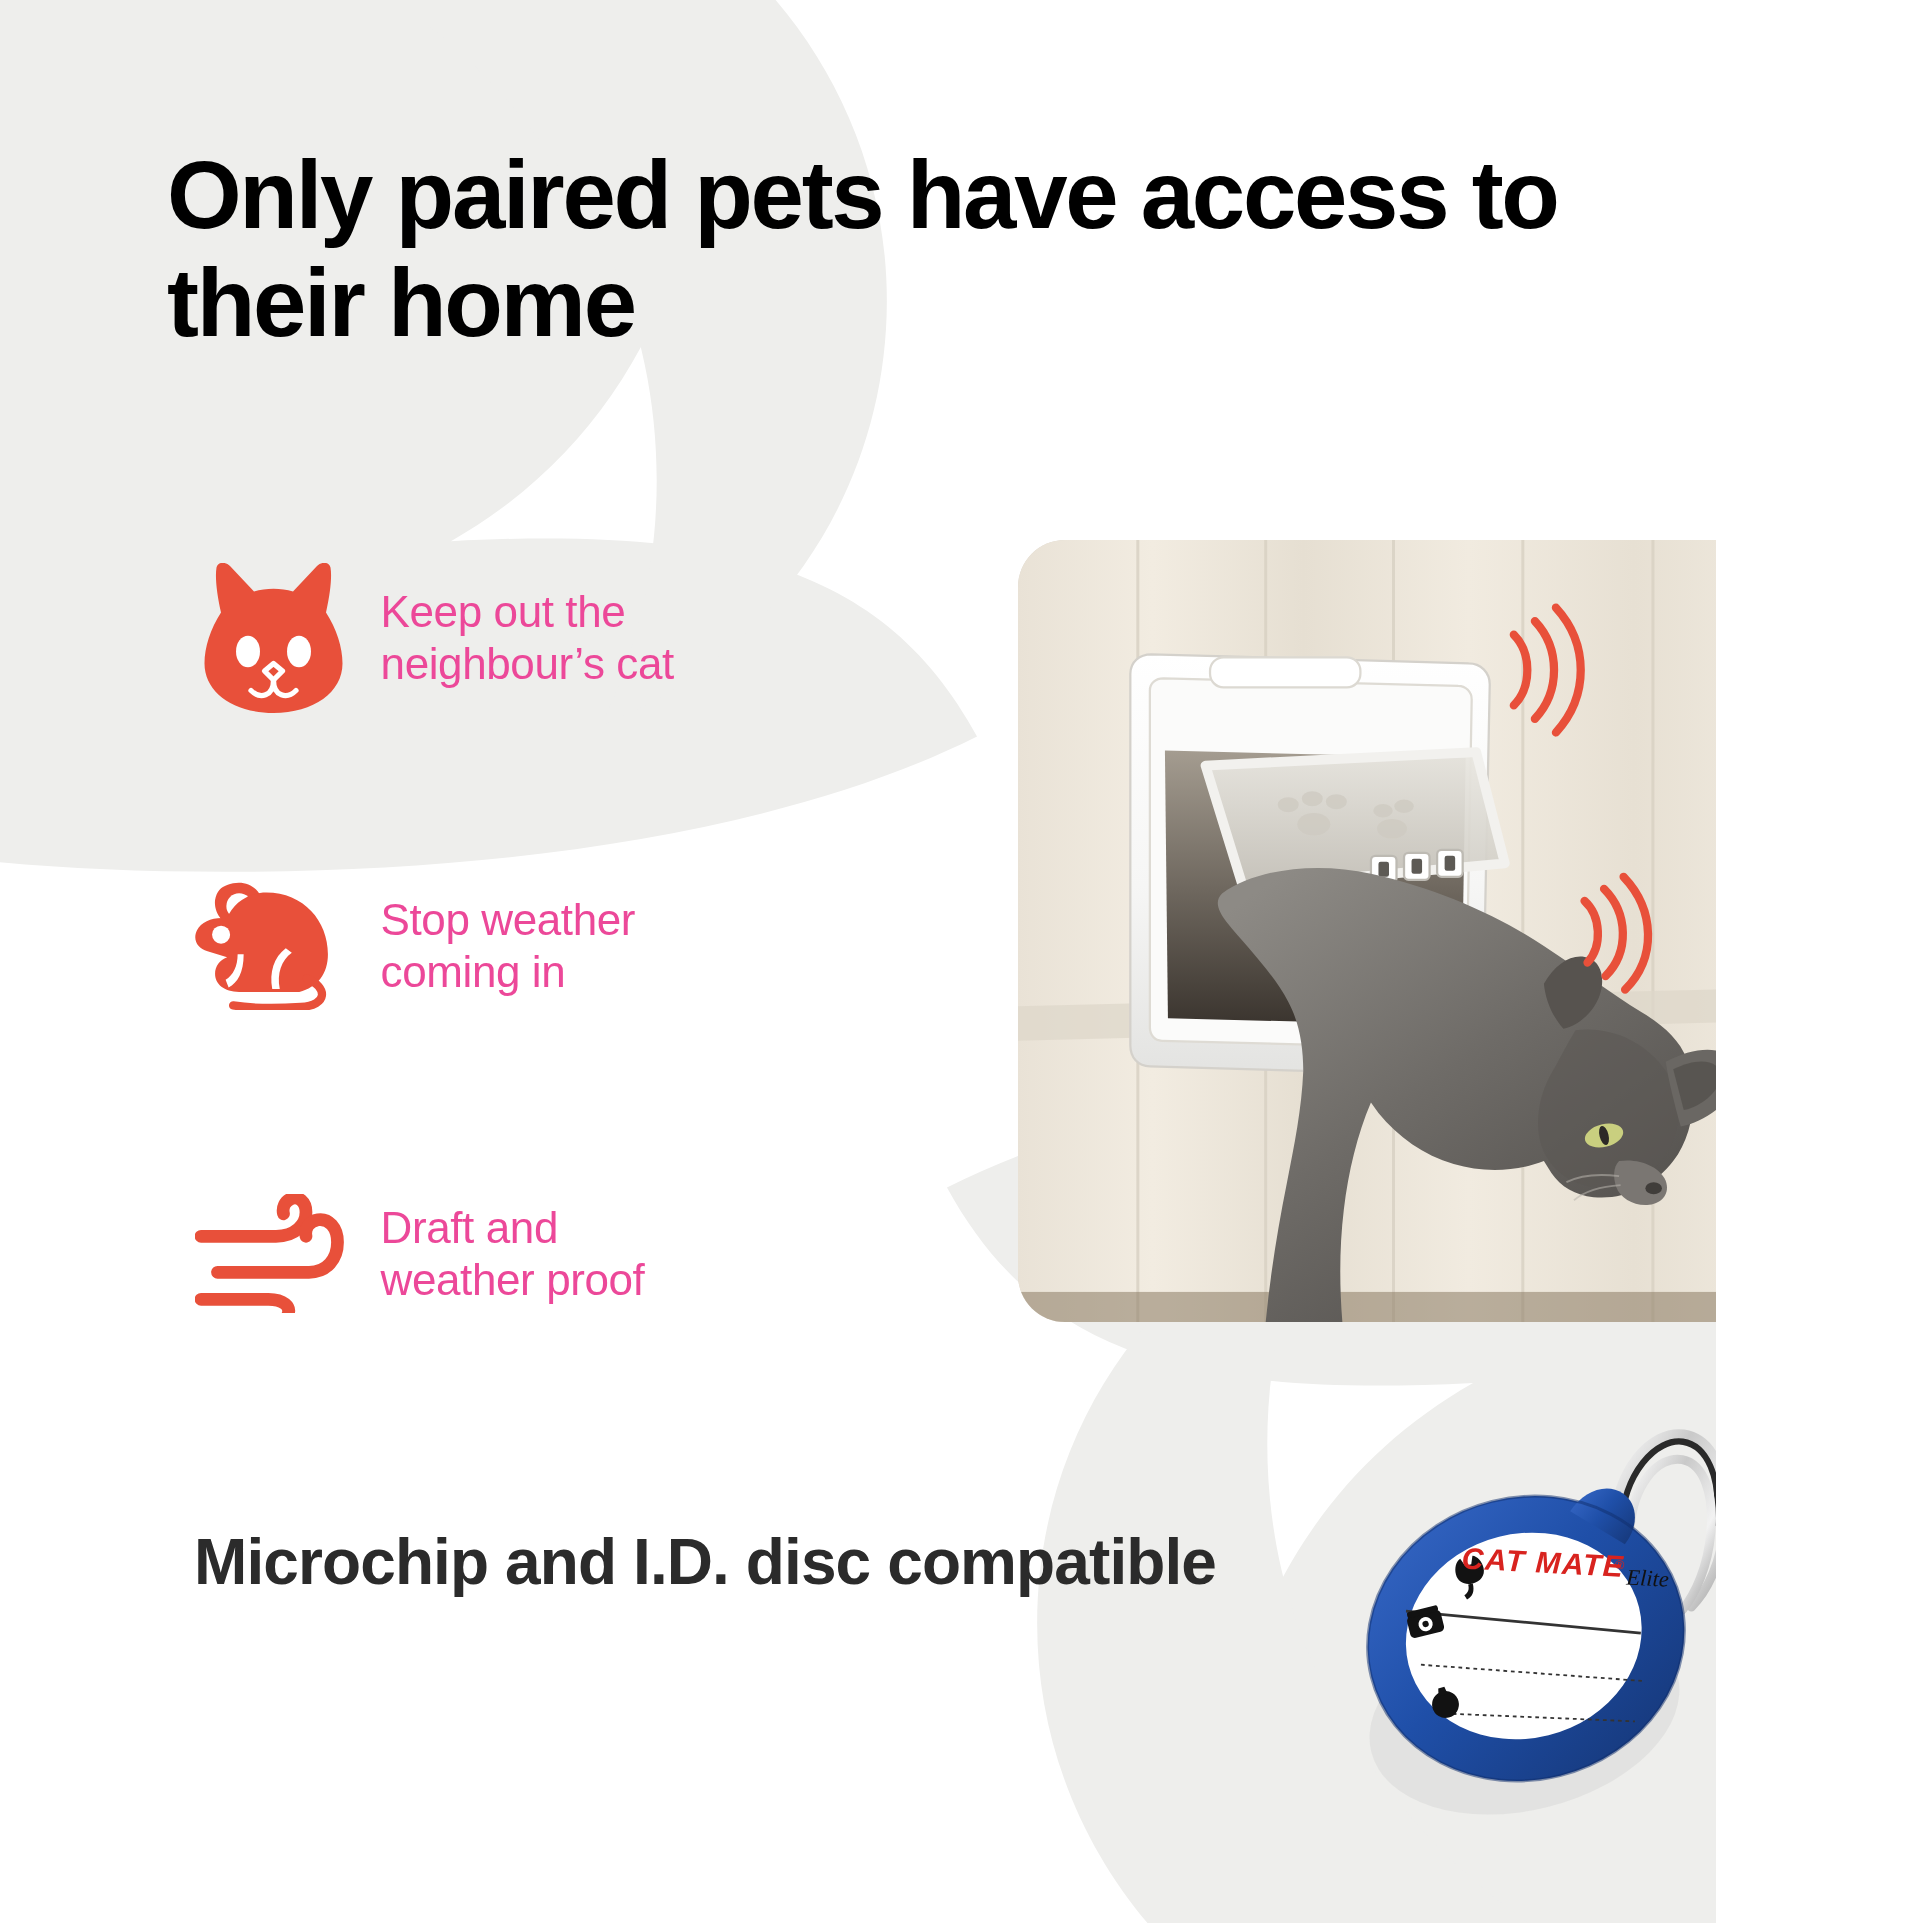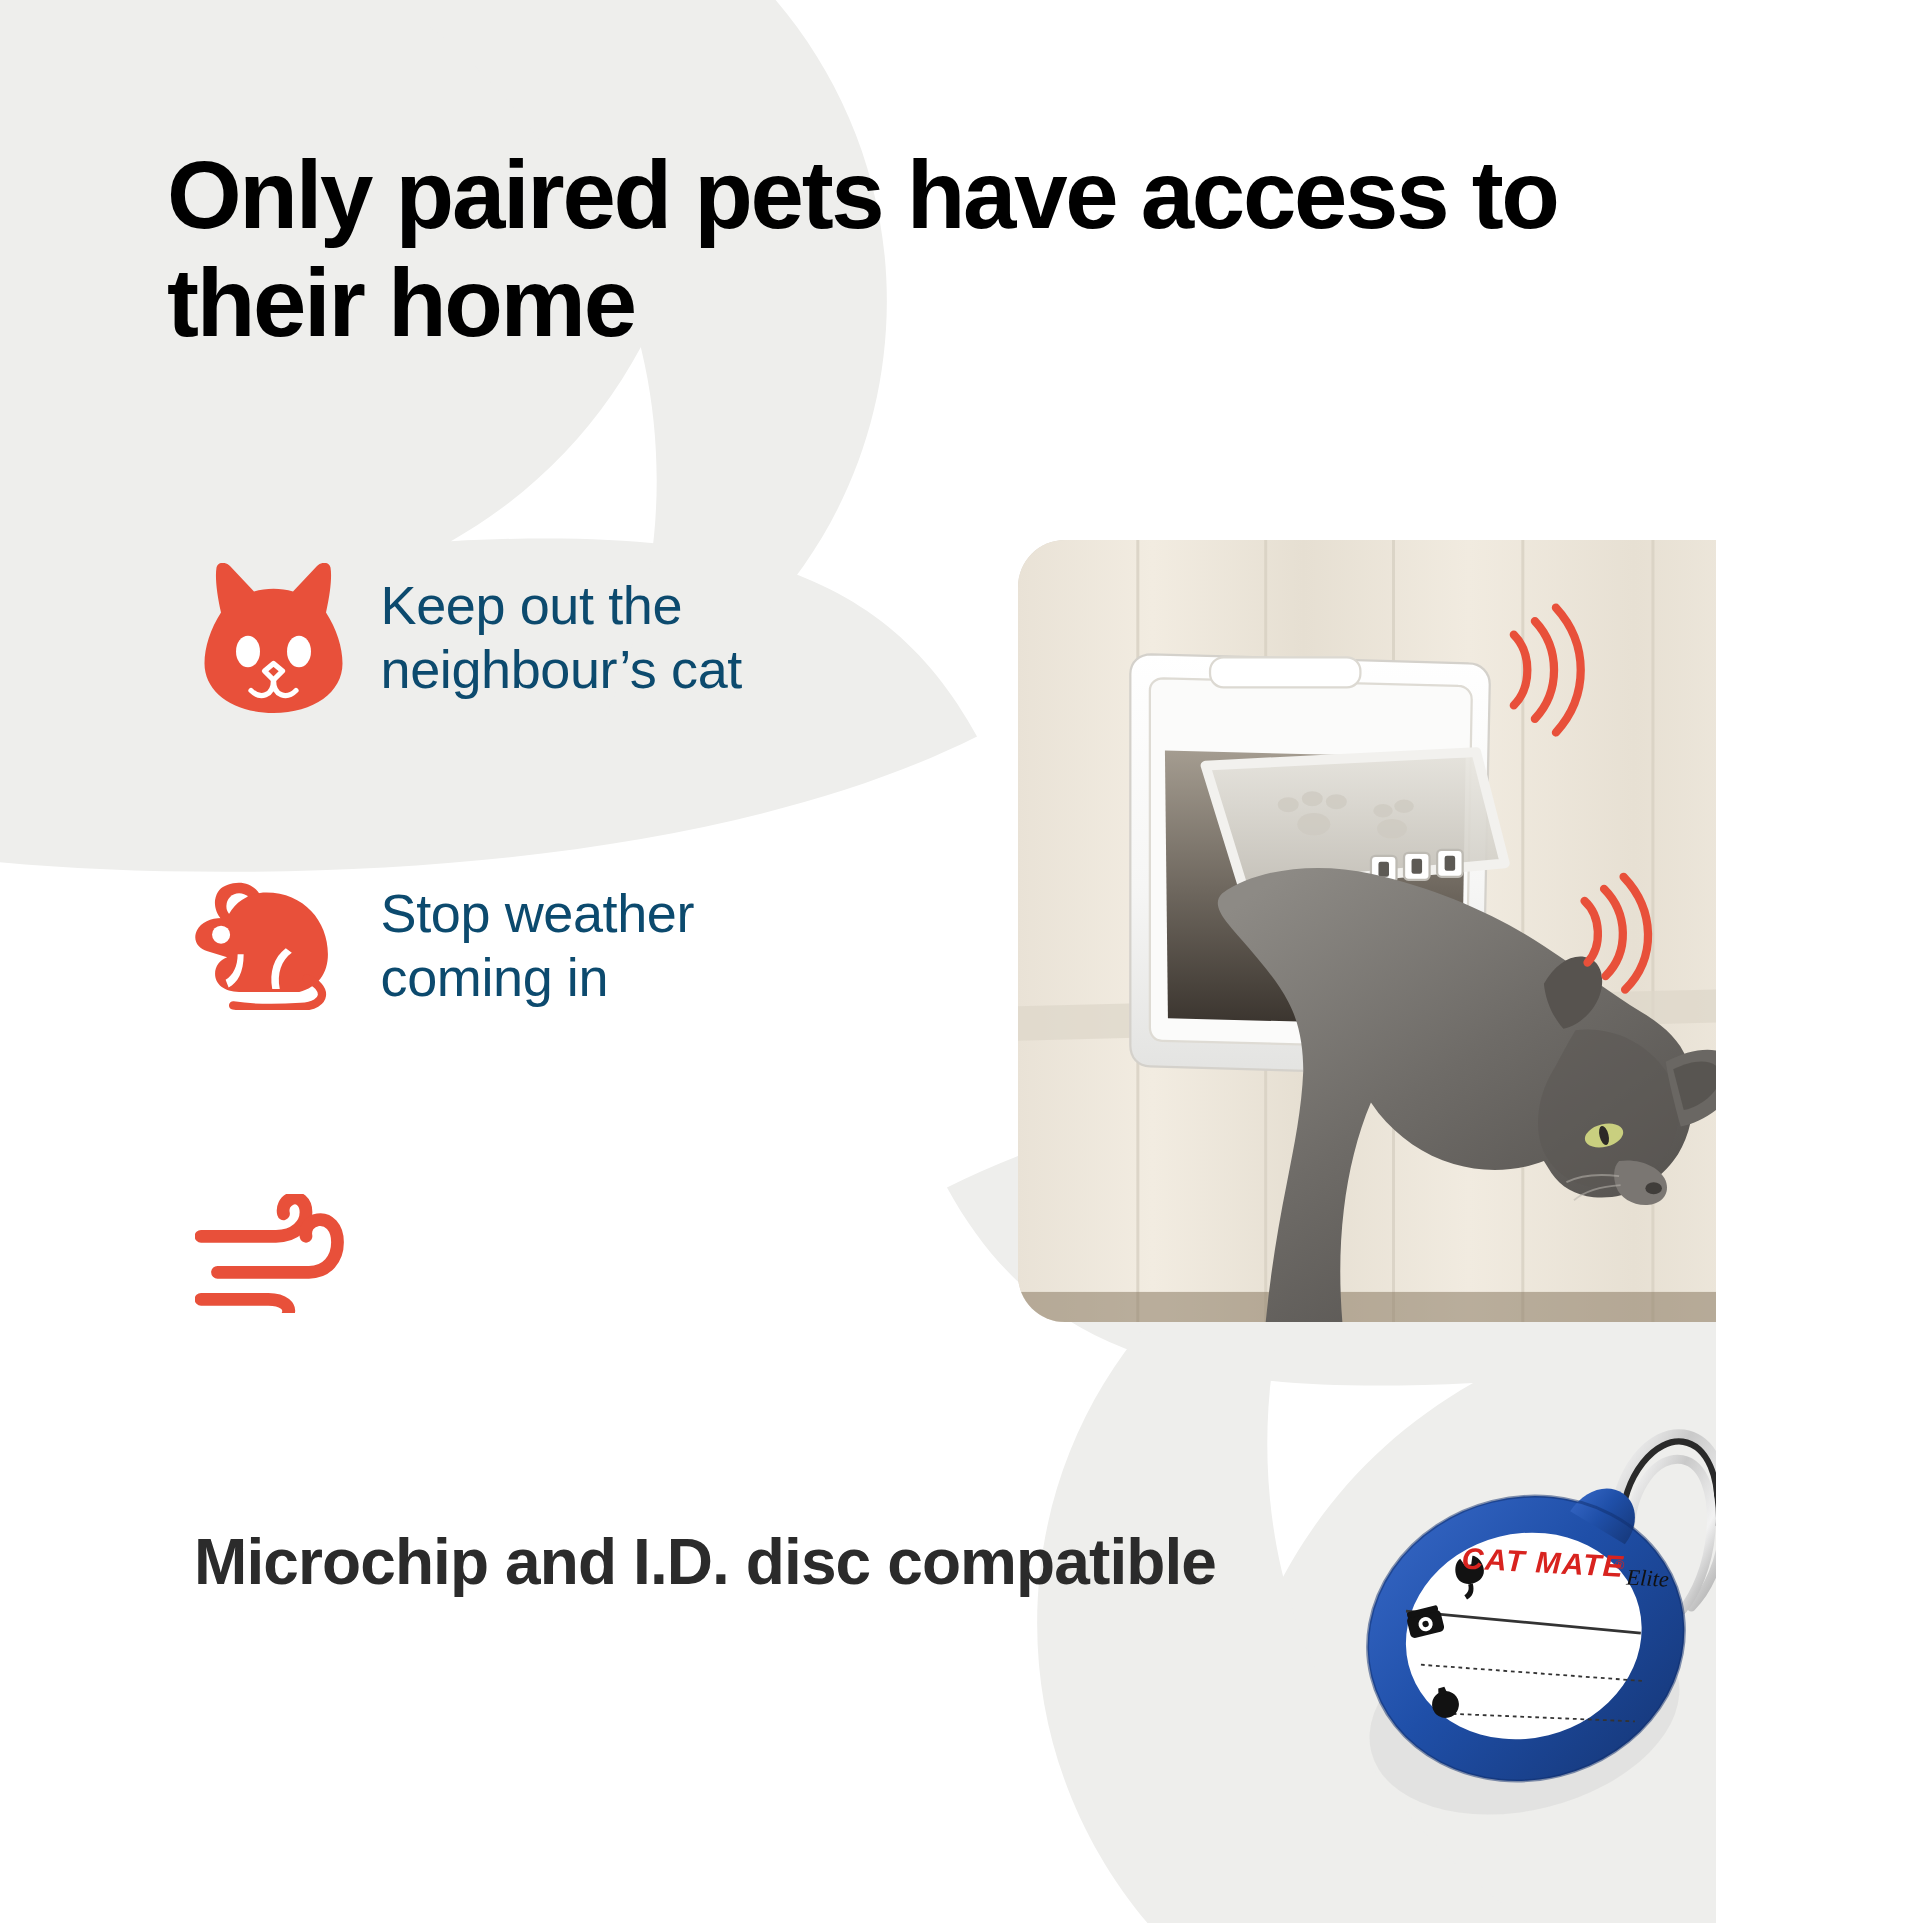--- a/index.html
+++ b/index.html
@@ -62,24 +62,24 @@
     min-width: 158px;
     height: 158px;
     display: flex;
     align-items: center;
     justify-content: center;
   }
   .feature-icon svg { display: block; }
 
   .feature-label {
     margin-left: 28.6px;
-    font-size: 54px;
+    font-size: 44px;
     line-height: 1.17;
     font-weight: 400;
-    color: #0c4a6e;
+    color: #ec4899;
     letter-spacing: -0.4px;
     white-space: pre-line;
   }
 
   
   .photo-card {
     position: absolute;
     left: 1018px;
     top: 540px;
     width: 751px;
@@ -222,20 +222,22 @@
     <div class="feature-row">
       <div class="feature-icon">
         <svg width="156" height="119" viewBox="0 0 208 158" xmlns="http://www.w3.org/2000/svg">
           <g fill="none" stroke="#e8503a" stroke-width="17" stroke-linecap="round" stroke-linejoin="round">
             <path d="M8 56 H108 C134 56 148 40 148 24 C148 10 138 2 128 6 C120 9 116 18 118 26"></path>
             <path d="M30 104 H152 C176 104 190 86 190 64 C190 44 178 32 164 34 C152 36 146 46 148 56"></path>
             <path d="M8 140 H98 C118 140 128 150 124 160"></path>
           </g>
         </svg>
       </div>
+      <div class="feature-label">Draft and
+weather proof</div>
     </div>
 
   </div>
 
   <div class="photo-card">
     <div class="photo-inner">
       <svg viewBox="0 0 1000 1040" preserveAspectRatio="xMidYMid slice" xmlns="http://www.w3.org/2000/svg">
         <defs>
           <linearGradient id="wallG" x1="0" y1="0" x2="1" y2="0">
             <stop offset="0%" stop-color="#e9e2d6"></stop>

